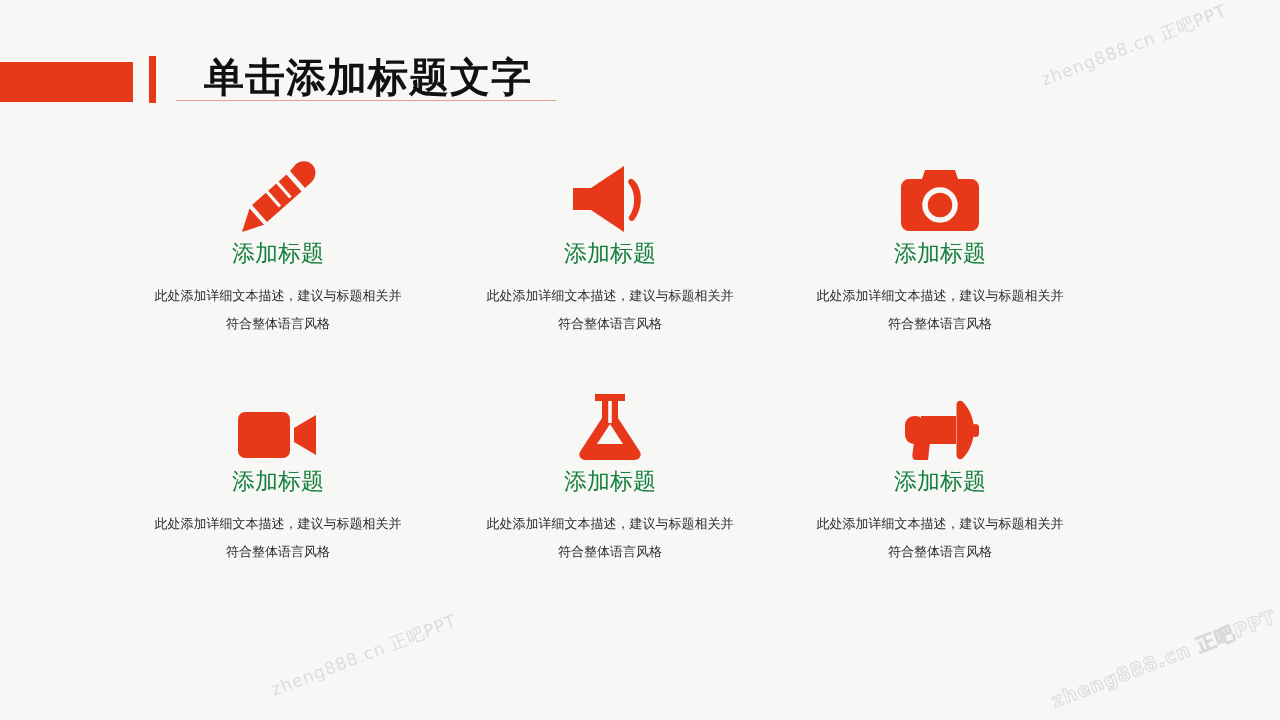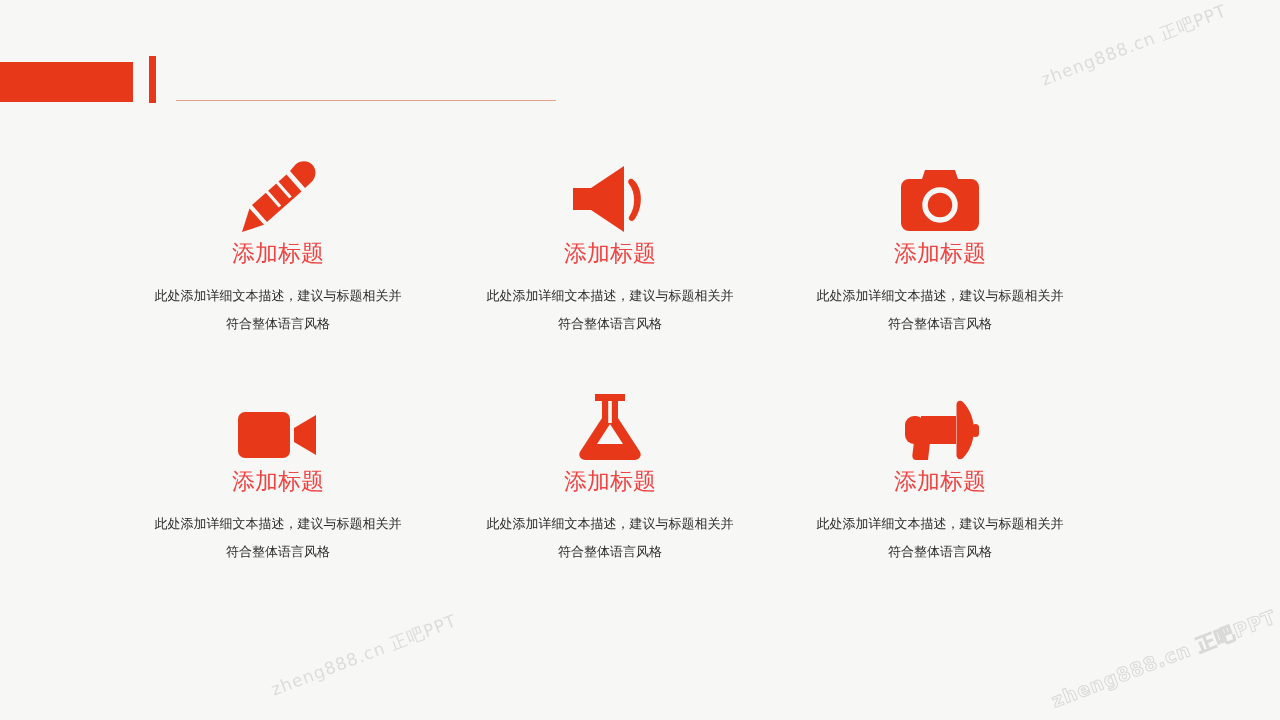--- a/index.html
+++ b/index.html
@@ -95,21 +95,21 @@
     height: 72px;
     display: flex;
     align-items: flex-end;
     justify-content: center;
     margin-bottom: 6px;
   }
   .icon-wrap svg { display: block; }
 
   .cell-title {
     font-size: 23px;
-    color: #ef4444;
+    color: #15803d;
     line-height: 30px;
     margin-bottom: 14px;
     font-weight: normal;
   }
   .cell-desc {
     font-size: 13px;
     color: #2b2b2b;
     line-height: 28px;
     width: 248px;
     margin: 0 auto;
@@ -150,20 +150,21 @@
   }
 </style>
 </head>
 <body>
 
 <div class="slide">
 
   <div class="header">
     <div class="header-block"></div>
     <div class="header-tick"></div>
+    <div class="header-title">单击添加标题文字</div>
     <div class="header-rule"></div>
   </div>
 
   <div class="grid">
 
     <div class="cell r0 c0">
       <div class="icon-wrap">
         <svg width="78" height="72" viewBox="0 0 78 72">
           <g fill="#e8381a">
             <path d="M56.5 4.5 C62 -0.5 70 0.5 74 5.5 C78 10.5 77 18 72 22.5 L66 28 L51 11 Z"></path>

